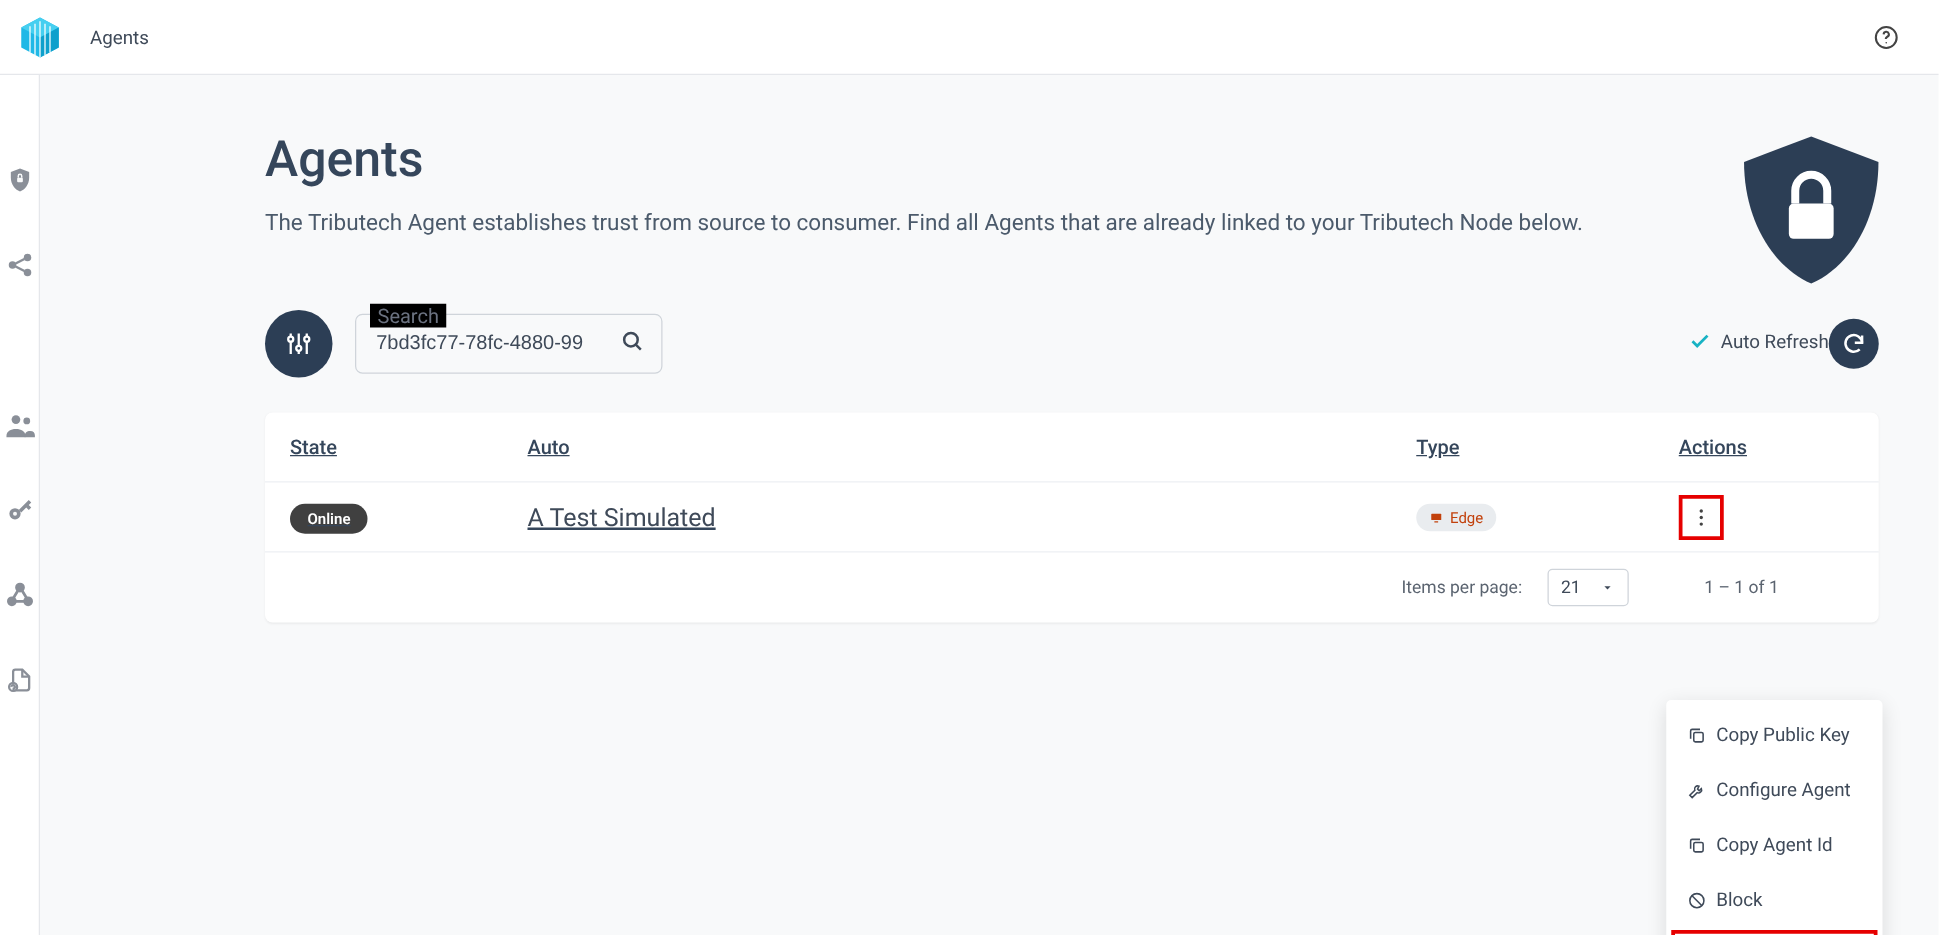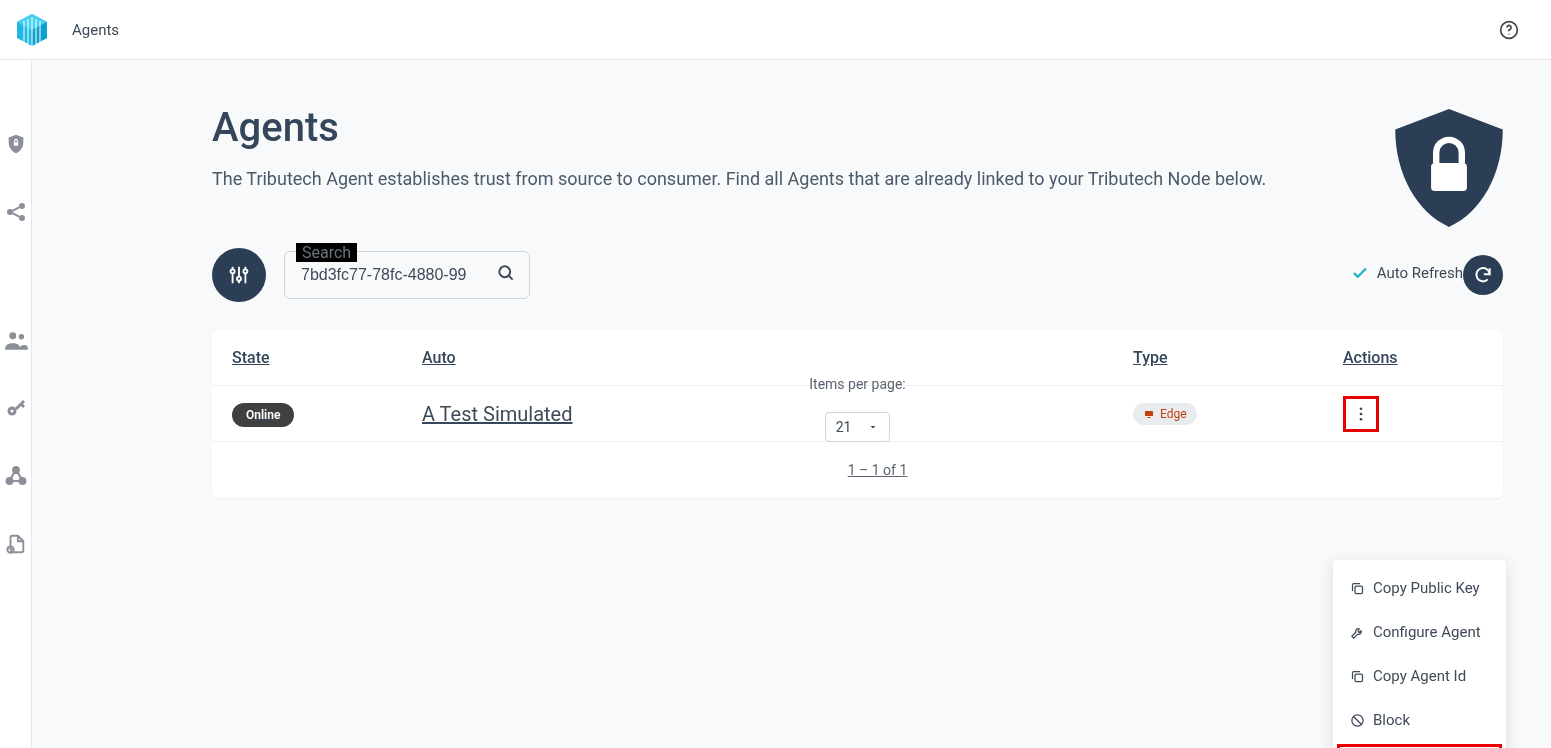--- a/index.html
+++ b/index.html
@@ -211,21 +211,20 @@
   
   .tfoot {
     display: flex;
     align-items: center;
     justify-content: flex-end;
     height: 56px;
     padding: 0 20px;
     gap: 20px;
     font-size: 14px;
     color: #5b6470;
-    flex-direction: column;
   }
   .select-wrap {
     border: 1px solid #cfd4da;
     border-radius: 4px;
     padding: 6px 10px;
     display: flex; align-items: center; gap: 16px;
     color: #3f4a59;
     cursor: pointer;
   }
   
@@ -425,21 +424,21 @@
       </div>
 
       <div class="tfoot">
         <span>Items per page:</span>
         <div class="select-wrap">
           <span>21</span>
           <svg width="12" height="12" viewBox="0 0 24 24" fill="currentColor">
               <path d="M7 10l5 5 5-5z"></path>
             </svg>
         </div>
-        <span style="margin-left:40px;text-decoration:underline;">1 – 1 of 1</span>
+        <span style="margin-left:40px;">1 – 1 of 1</span>
         <span style="width:40px;"></span>
       </div>
     </div>
 
   </div>
 </div>
 
 <div class="menu">
   <div class="menu-item">
     <span class="mi-icon">

